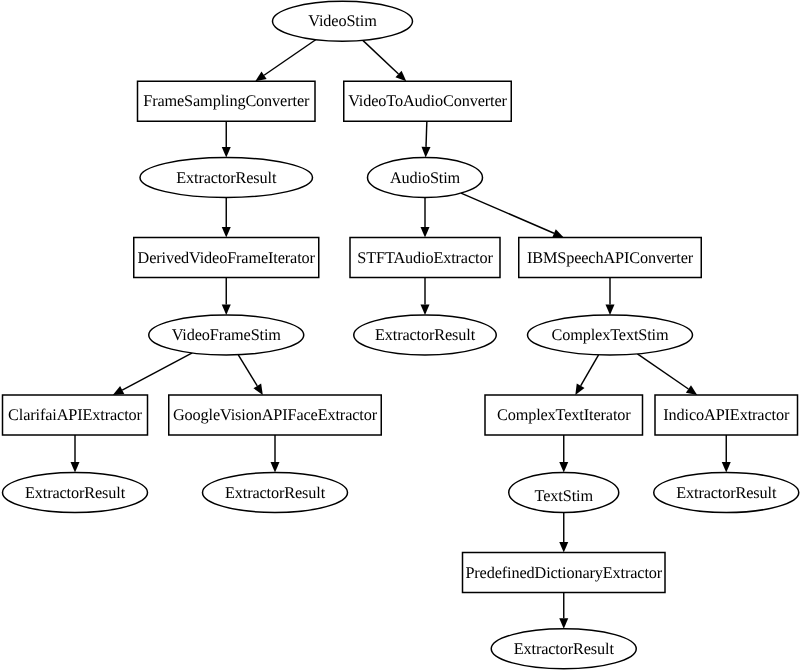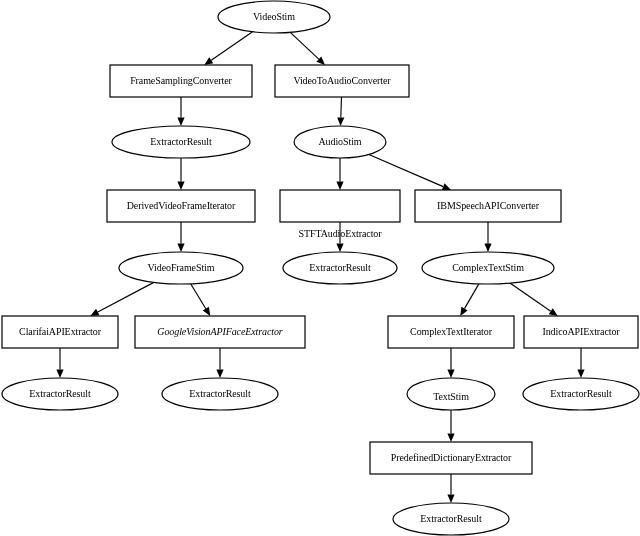--- a/index.html
+++ b/index.html
@@ -22,21 +22,21 @@
     width: 640px;
     height: 536px;
   }
   .node-label {
     position: absolute;
     display: flex;
     align-items: center;
     justify-content: center;
     text-align: left;
     color: #000000;
-    font-size: 10px;
+    font-size: 13px;
     line-height: 1.05;
     white-space: nowrap;
     letter-spacing: -0.1px;
     pointer-events: none;
   }
   .edge-line {
     stroke: #000000;
     stroke-width: 1.15;
     fill: none;
   }
@@ -126,27 +126,27 @@
         <ellipse cx="451" cy="519" rx="58" ry="16" class="node-shape-ellipse"></ellipse>
       </g>
   </svg>
   <div id="labels-layer">
       <div class="node-label" style="left: 218px; top: 1px; width: 112px; height: 32px;">VideoStim</div>
       <div class="node-label" style="left: 110px; top: 65px; width: 142px; height: 32px;">FrameSamplingConverter</div>
       <div class="node-label" style="left: 275px; top: 65px; width: 134px; height: 32px;">VideoToAudioConverter</div>
       <div class="node-label" style="left: 112px; top: 126px; width: 138px; height: 32px;">ExtractorResult</div>
       <div class="node-label" style="left: 294px; top: 126px; width: 92px; height: 32px;">AudioStim</div>
       <div class="node-label" style="left: 107px; top: 190px; width: 148px; height: 32px;">DerivedVideoFrameIterator</div>
-      <div class="node-label" style="left: 280px; top: 190px; width: 120px; height: 32px; margin-top: 28px;">STFTAudioExtractor</div>
+      <div class="node-label" style="left: 280px; top: 190px; width: 120px; height: 32px;">STFTAudioExtractor</div>
       <div class="node-label" style="left: 415px; top: 190px; width: 146px; height: 32px;">IBMSpeechAPIConverter</div>
       <div class="node-label" style="left: 119px; top: 252px; width: 124px; height: 32px;">VideoFrameStim</div>
       <div class="node-label" style="left: 283px; top: 252px; width: 114px; height: 32px;">ExtractorResult</div>
       <div class="node-label" style="left: 422px; top: 252px; width: 132px; height: 32px;">ComplexTextStim</div>
       <div class="node-label" style="left: 2px; top: 316px; width: 116px; height: 32px; border-radius: 12px;">ClarifaiAPIExtractor</div>
-      <div class="node-label" style="left: 135px; top: 316px; width: 170px; height: 32px; font-style: italic;">GoogleVisionAPIFaceExtractor</div>
+      <div class="node-label" style="left: 135px; top: 316px; width: 170px; height: 32px;">GoogleVisionAPIFaceExtractor</div>
       <div class="node-label" style="left: 388px; top: 316px; width: 126px; height: 32px;">ComplexTextIterator</div>
       <div class="node-label" style="left: 524px; top: 316px; width: 114px; height: 32px;">IndicoAPIExtractor</div>
       <div class="node-label" style="left: 2px; top: 378px; width: 116px; height: 32px;">ExtractorResult</div>
       <div class="node-label" style="left: 162px; top: 378px; width: 116px; height: 32px;">ExtractorResult</div>
       <div class="node-label" style="left: 407px; top: 378px; width: 88px; height: 38px;">TextStim</div>
       <div class="node-label" style="left: 523px; top: 378px; width: 116px; height: 32px;">ExtractorResult</div>
       <div class="node-label" style="left: 370px; top: 442px; width: 162px; height: 32px;">PredefinedDictionaryExtractor</div>
       <div class="node-label" style="left: 393px; top: 503px; width: 116px; height: 32px;">ExtractorResult</div>
     </div>
 </div>

